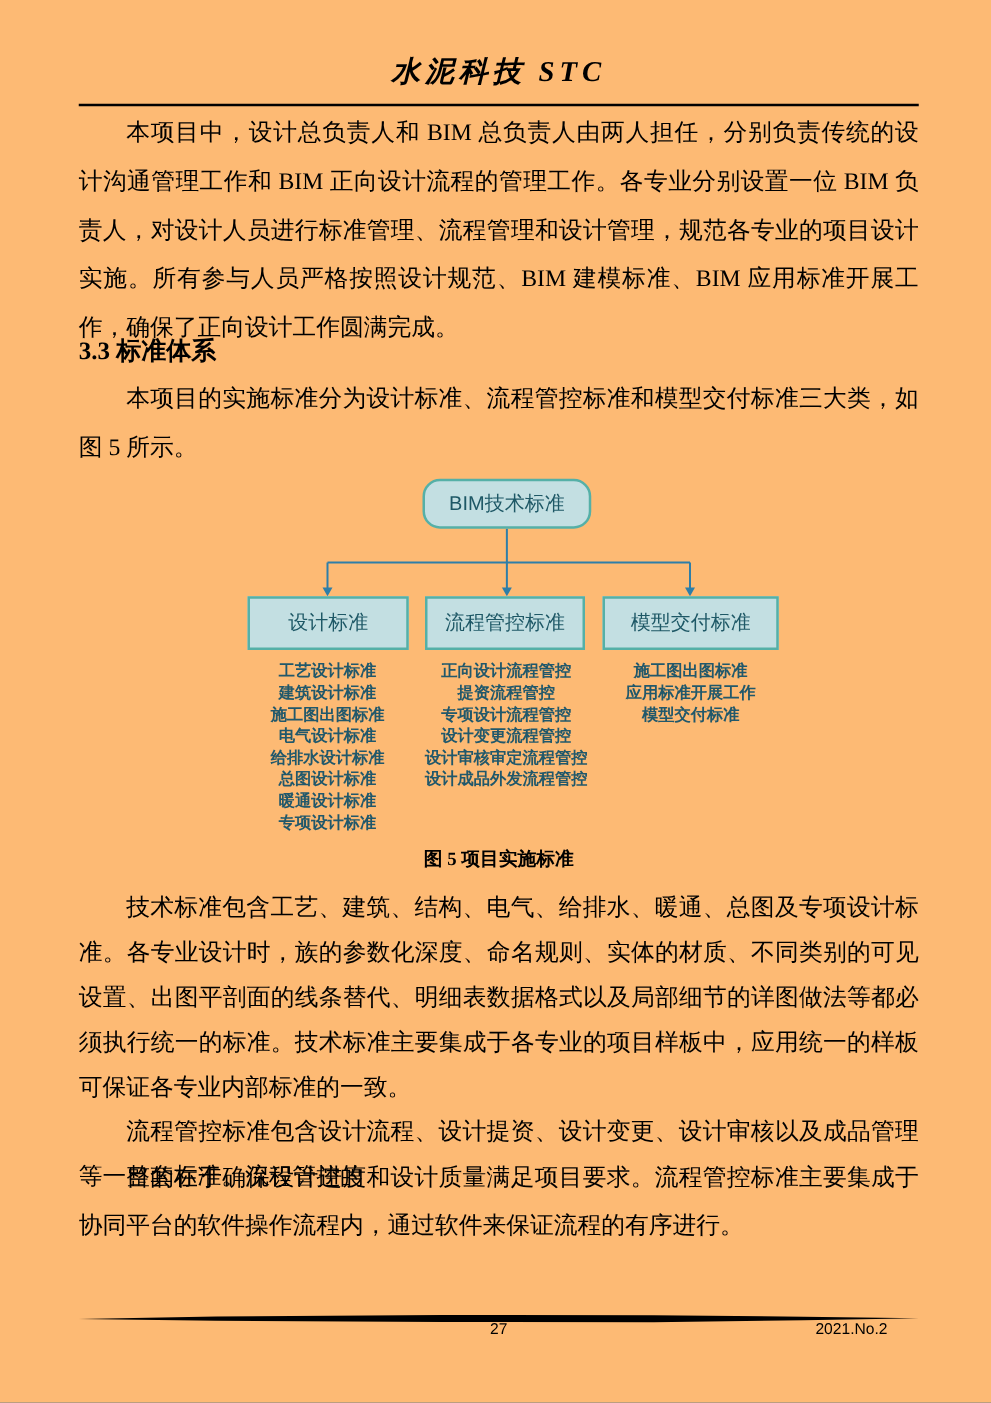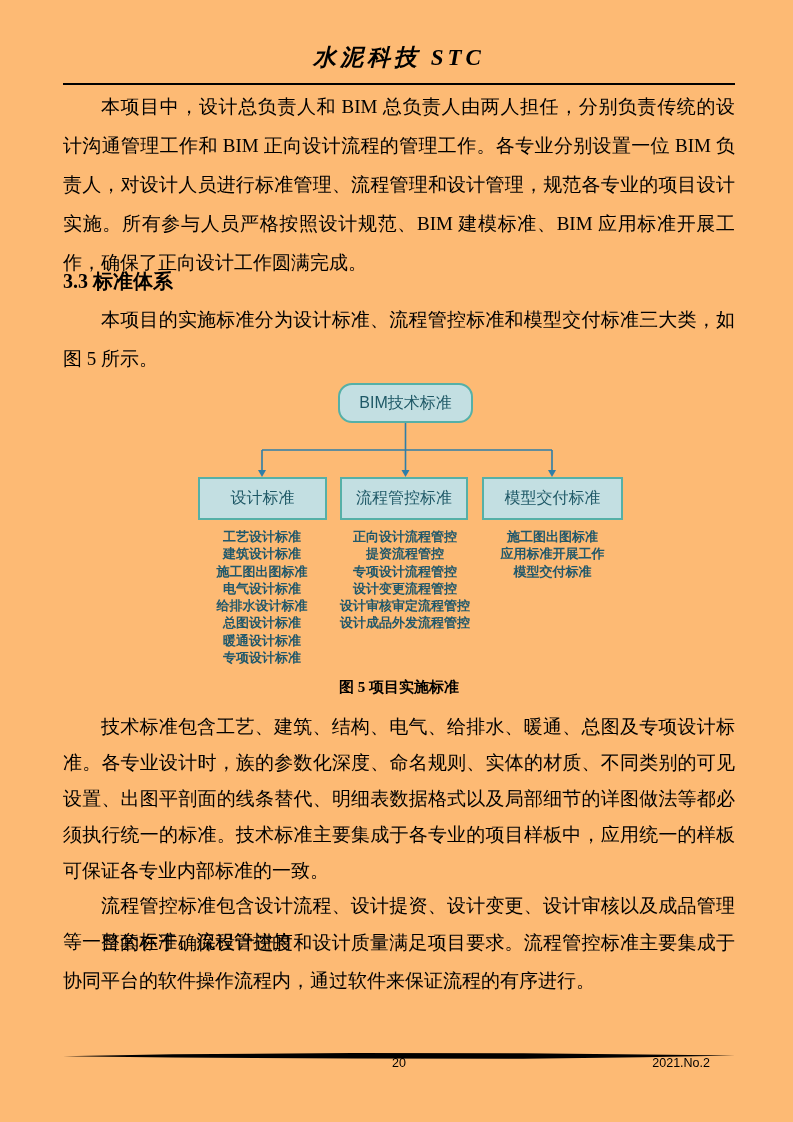--- a/index.html
+++ b/index.html
@@ -157,17 +157,17 @@
   <p class="body-para p4">流程管控标准包含设计流程、设计提资、设计变更、设计审核以及成品管理等一整套标准。流程管控的</p>
   <p class="body-para p5">目的在于确保设计进度和设计质量满足项目要求。流程管控标准主要集成于协同平台的软件操作流程内，通过软件来保证流程的有序进行。</p>
 
   <div class="footer-rule">
     <svg width="672" height="8" viewBox="0 0 672 8">
       <polygon fill="#000" points="0,4.2 110,2.2 290,1 460,1.2 580,2.4 672,3.6 580,5.2 460,6.8 290,6.6 110,5.6"></polygon>
     </svg>
   </div>
 
   <div class="footer-text">
-    <span class="page-number">20</span>
+    <span class="page-number">27</span>
     <span class="issue-number">2021.No.2</span>
   </div>
 
 </div>
 
 </body></html>

